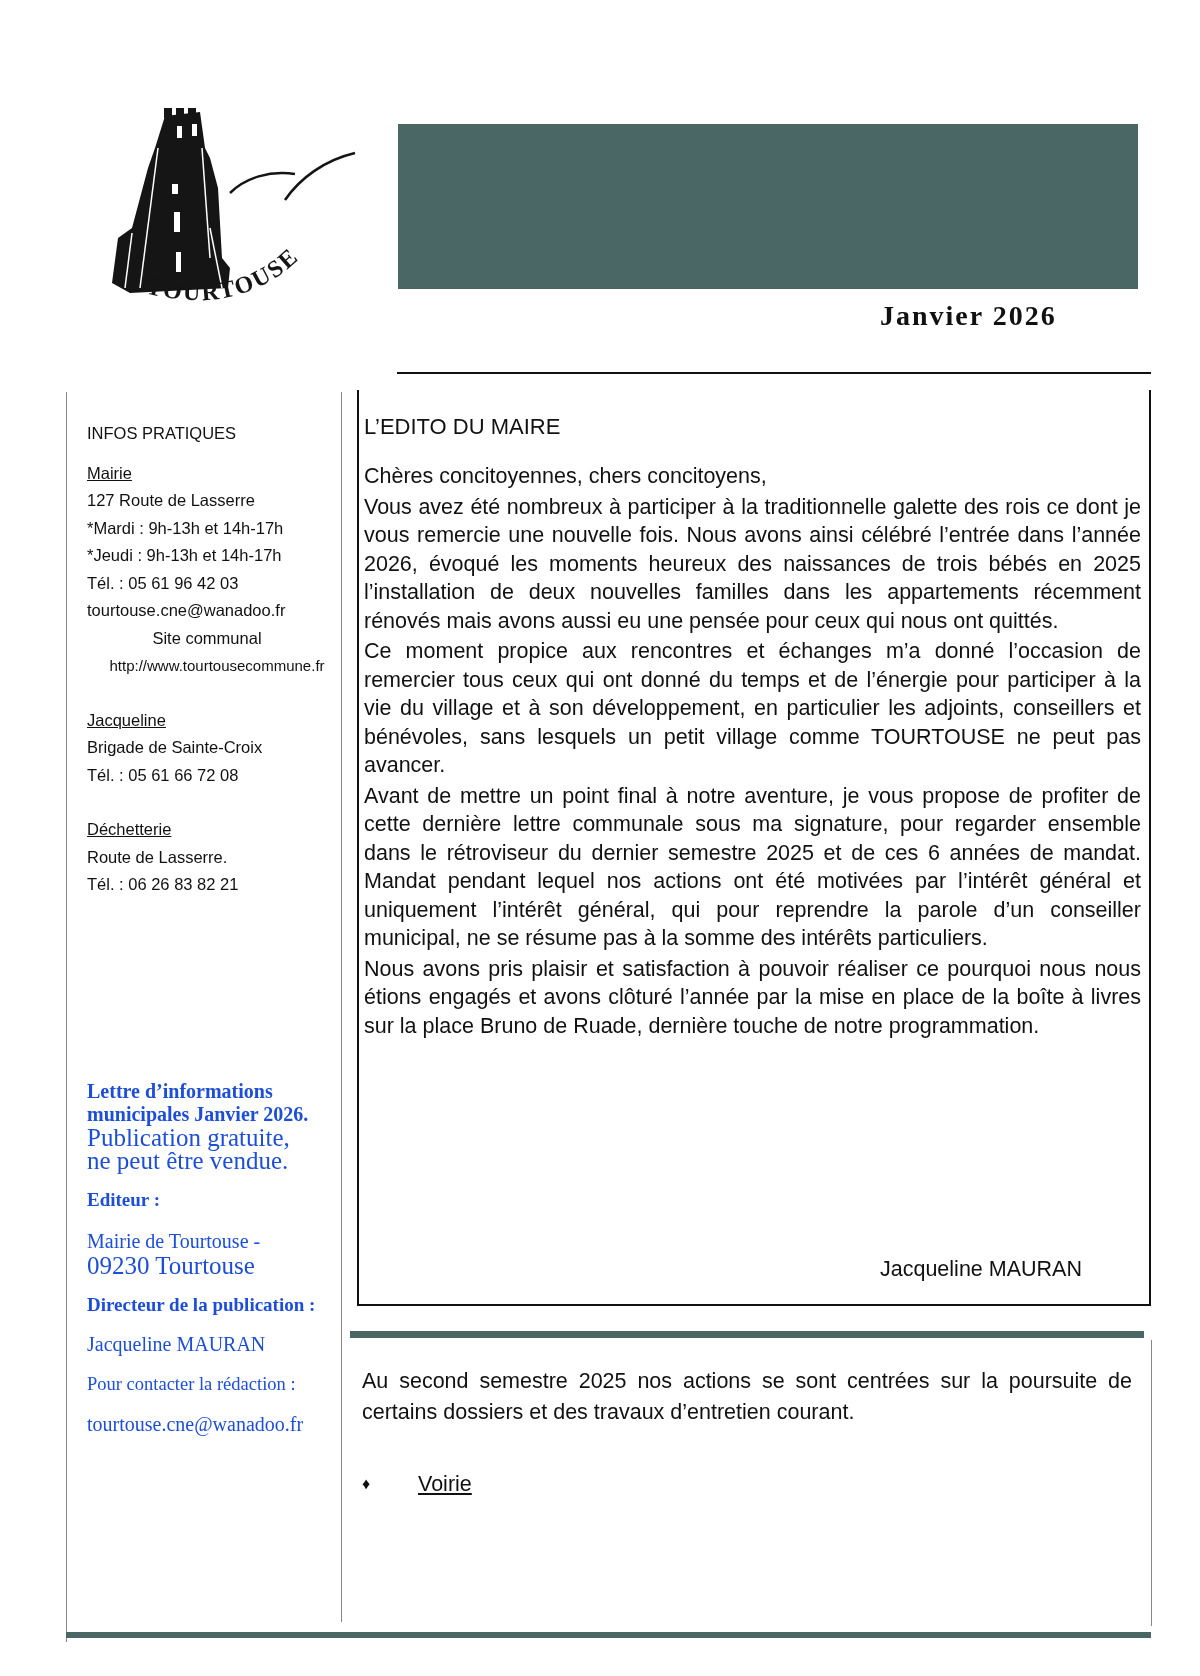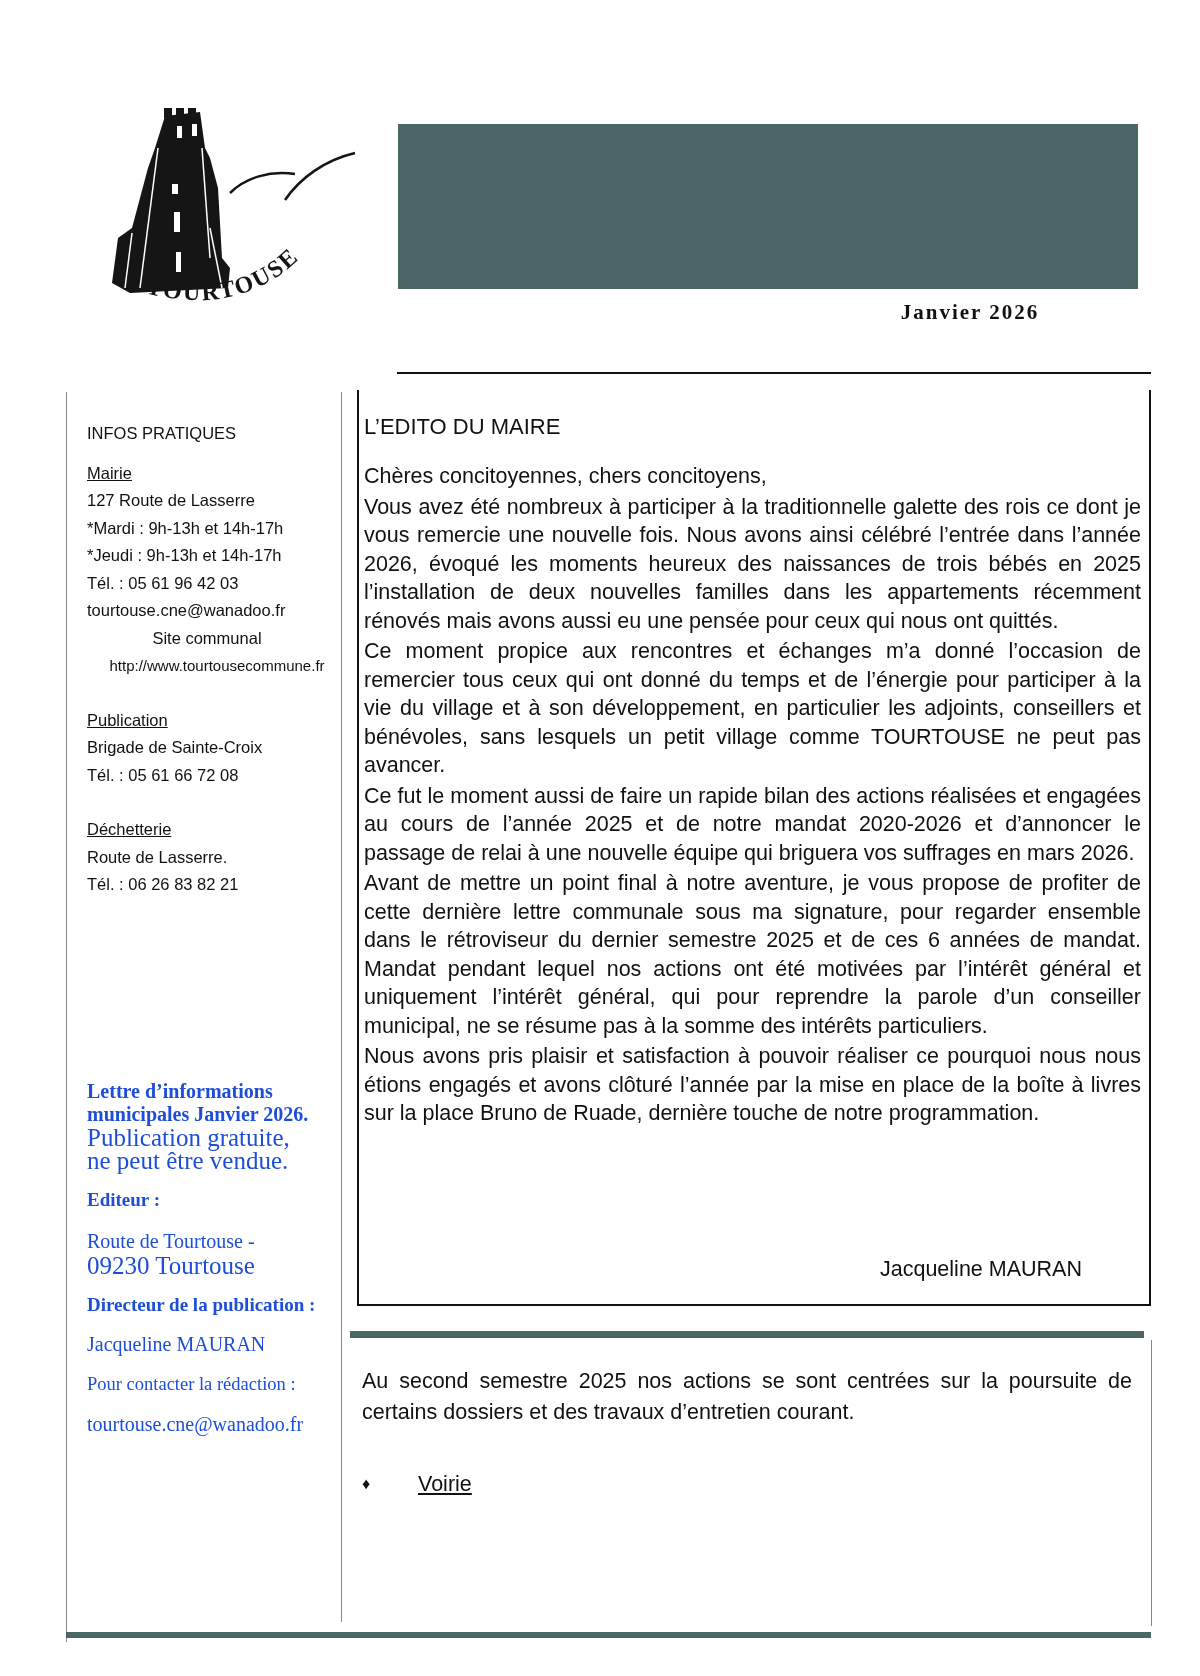--- a/index.html
+++ b/index.html
@@ -4,21 +4,21 @@
 <style>
   html, body { margin:0; padding:0; background:#fff; }
   body { width:1200px; height:1676px; position:relative; overflow:hidden; color:#111; font-family:"Liberation Sans", sans-serif; }
   .abs { position:absolute; }
 
   
   #logo { left:110px; top:108px; width:250px; height:220px; }
 
   
   #banner { left:398px; top:124px; width:740px; height:165px; background:#4a6766; }
-  #issue-date { left:880px; top:300px; width:180px; text-align:center; font-family:"Liberation Serif", serif; font-weight:bold; font-size:21px; letter-spacing:2px; color:#111; }
+  #issue-date { left:880px; top:300px; width:180px; text-align:left; font-family:"Liberation Serif", serif; font-weight:bold; font-size:28px; letter-spacing:2px; color:#111; }
 
   
   #sidebar-left-line { left:66px; top:392px; width:1px; height:1250px; background:#888; }
   #sidebar-right-line { left:341px; top:392px; width:1px; height:1230px; background:#888; }
 
   
   #sidebar { left:87px; top:420px; width:260px; font-family:"Liberation Sans", sans-serif; font-size:16.5px; line-height:27.5px; color:#111; }
   #sidebar .title { font-size:16.5px; margin-bottom:12px; }
   #sidebar .u { text-decoration:underline; }
   #sidebar .gap { height:27px; }
@@ -102,54 +102,53 @@
     <div>127 Route de Lasserre</div>
     <div>*Mardi : 9h-13h et 14h-17h</div>
     <div>*Jeudi : 9h-13h et 14h-17h</div>
     <div>Tél. : 05 61 96 42 03</div>
     <div>tourtouse.cne@wanadoo.fr</div>
     <div class="center">Site communal</div>
     <div class="url">http://www.tourtousecommune.fr</div>
   </div>
   <div class="gap"></div>
   <div>
-    <div class="u">Publication</div>
+    <div class="u">Jacqueline</div>
     <div>Brigade de Sainte-Croix</div>
     <div>Tél. : 05 61 66 72 08</div>
   </div>
   <div class="gap"></div>
   <div>
     <div class="u">Déchetterie</div>
     <div>Route de Lasserre.</div>
     <div>Tél. : 06 26 83 82 21</div>
   </div>
 </div>
 
 <div id="credits" class="abs">
   <div class="b">Lettre d’informations</div>
   <div class="b">municipales Janvier 2026.</div>
   <div class="r">Publication gratuite,</div>
   <div class="r">ne peut être vendue.</div>
   <div class="lbl">Editeur :</div>
-  <div class="val">Route de Tourtouse -</div>
+  <div class="val">Mairie de Tourtouse -</div>
   <div class="r">09230 Tourtouse</div>
   <div class="lbl">Directeur de la publication :</div>
   <div class="val2">Jacqueline MAURAN</div>
   <div class="small">Pour contacter la rédaction :</div>
   <div class="val2">tourtouse.cne@wanadoo.fr</div>
 </div>
 
 <div id="edito-top-line" class="abs"></div>
 <div id="edito-box" class="abs"></div>
 <div id="edito-title" class="abs">L’EDITO DU MAIRE</div>
 <div id="edito-body" class="abs">
   <p>Chères concitoyennes, chers concitoyens,</p>
   <p>Vous avez été nombreux à participer à la traditionnelle galette des rois ce dont je vous remercie une nouvelle fois. Nous avons ainsi célébré l’entrée dans l’année 2026, évoqué les moments heureux des naissances de trois bébés en 2025 l’installation de deux nouvelles familles dans les appartements récemment rénovés mais avons aussi eu une pensée pour ceux qui nous ont quittés.</p>
   <p>Ce moment propice aux rencontres et échanges m’a donné l’occasion de remercier tous ceux qui ont donné du temps et de l’énergie pour participer à la vie du village et à son développement, en particulier les adjoints, conseillers et bénévoles, sans lesquels un petit village comme TOURTOUSE ne peut pas avancer.</p>
-  <p>Ce fut le moment aussi de faire un rapide bilan des actions réalisées et engagées au cours de l’année 2025 et de notre mandat 2020-2026 et d’annoncer le passage de relai à une nouvelle équipe qui briguera vos suffrages en mars 2026.</p>
   <p>Avant de mettre un point final à notre aventure, je vous propose de profiter de cette dernière lettre communale sous ma signature, pour regarder ensemble dans le rétroviseur du dernier semestre 2025 et de ces 6 années de mandat. Mandat pendant lequel nos actions ont été motivées par l’intérêt général et uniquement l’intérêt général, qui pour reprendre la parole d’un conseiller municipal, ne se résume pas à la somme des intérêts particuliers.</p>
   <p>Nous avons pris plaisir et satisfaction à pouvoir réaliser ce pourquoi nous nous étions engagés et avons clôturé l’année par la mise en place de la boîte à livres sur la place Bruno de Ruade, dernière touche de notre programmation.</p>
 </div>
 <div id="edito-sign" class="abs">Jacqueline MAURAN</div>
 
 <div id="band-mid" class="abs"></div>
 <div id="right-line-lower" class="abs"></div>
 <div id="band-bottom" class="abs"></div>
 
 <div id="semester-intro" class="abs">Au second semestre 2025 nos actions se sont centrées sur la poursuite de certains dossiers et des travaux d’entretien courant.</div>

